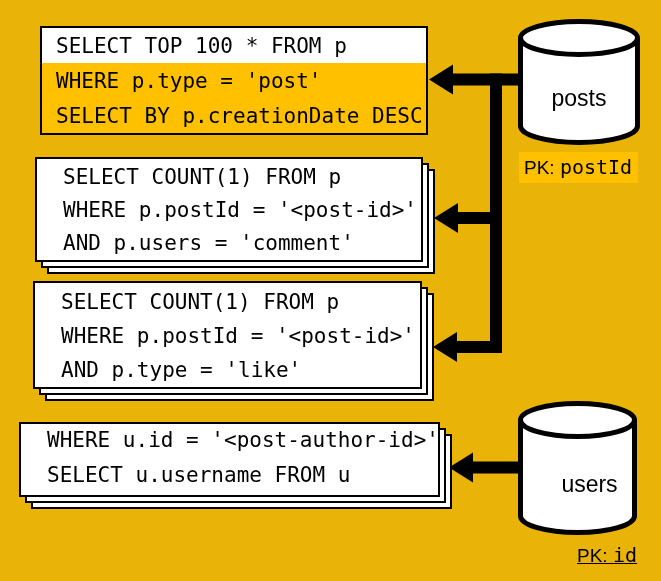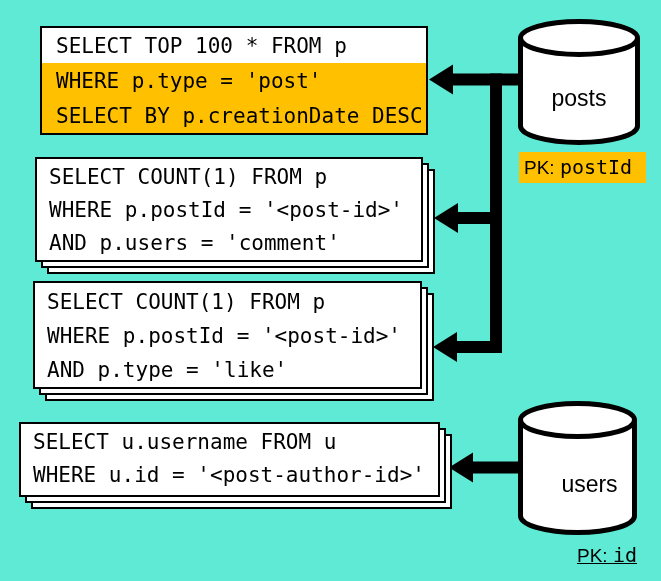--- a/index.html
+++ b/index.html
@@ -1,21 +1,21 @@
 <!DOCTYPE html>
 <html><head>
 <meta charset="utf-8">
 <style>
   * { margin: 0; padding: 0; box-sizing: border-box; }
   html, body { background: #fff; }
   .canvas {
     position: relative;
     width: 661px;
     height: 581px;
-    background: #5eead4;
+    background: #eab308;
     font-family: "DejaVu Sans Mono", "Liberation Mono", monospace;
     color: #000;
     overflow: hidden;
   }
   svg.layer {
     position: absolute;
     left: 0; top: 0;
     width: 661px; height: 581px;
   }
   
@@ -36,21 +36,21 @@
     white-space: pre;
     padding-left: 14px;
     letter-spacing: 0;
   }
   .qbox .row.hl { background: #FFC000; }
   
   .q1       { left: 40px;  top: 26px;  width: 388px; height: 109px; }
   .q1 .row  { line-height: 34.5px; padding-top: 0.5px; }
   
   .q2       { left: 35px;  top: 157px; width: 388px; height: 105px; }
-  .q2 .row, .q3 .row, .q4 .row { padding-left: 12px; line-height: 33px; }
+  .q2 .row, .q3 .row, .q4 .row { padding-left: 26px; line-height: 33px; }
   .q2 .pad, .q3 .pad, .q4 .pad { padding-top: 2px; }
   .s2a { left: 47px;  top: 169px; width: 388px; height: 105px; }
   .s2b { left: 41px;  top: 163px; width: 388px; height: 105px; }
   
   .q3  { left: 33px;  top: 281px; width: 389px; height: 108px; }
   .q3 .row { line-height: 34px; }
   .s3a { left: 45px;  top: 293px; width: 389px; height: 108px; }
   .s3b { left: 39px;  top: 287px; width: 389px; height: 108px; }
   
   .q4  { left: 19px;  top: 422px; width: 421px; height: 75px; }
@@ -74,21 +74,21 @@
     white-space: pre;
     color: #000;
   }
   .pk .mono {
     font-family: "DejaVu Sans Mono", "Liberation Mono", monospace;
     font-size: 20px;
   }
   .pk-posts {
     left: 519px; top: 152px;
     background: #FFC000;
-    padding: 2px 14px 2px 5px;
+    padding: 2px 6px 2px 5px;
   }
   .pk-users {
     left: 518px; top: 542px;
     width: 119px;
     text-align: right;
     text-decoration: underline;
   }
 </style>
 </head>
 <body>
@@ -145,22 +145,22 @@
   <div class="sheet s3b"></div>
   <div class="qbox q3">
     <div class="row pad">SELECT COUNT(1) FROM p</div>
     <div class="row">WHERE p.postId = '&lt;post-id&gt;'</div>
     <div class="row">AND p.type = 'like'</div>
   </div>
 
   <div class="sheet s4a"></div>
   <div class="sheet s4b"></div>
   <div class="qbox q4">
+    <div class="row">WHERE u.id = '&lt;post-author-id&gt;'</div>
     <div class="row pad">SELECT u.username FROM u</div>
-    <div class="row">WHERE u.id = '&lt;post-author-id&gt;'</div>
   </div>
 
   <div class="db-label posts-label">posts</div>
   <div class="db-label users-label">users</div>
 
   <div class="pk pk-posts"><span>PK: </span><span class="mono">postId</span></div>
 
   <div class="pk pk-users"><span>PK: </span><span class="mono">id</span></div>
 
 </div>

